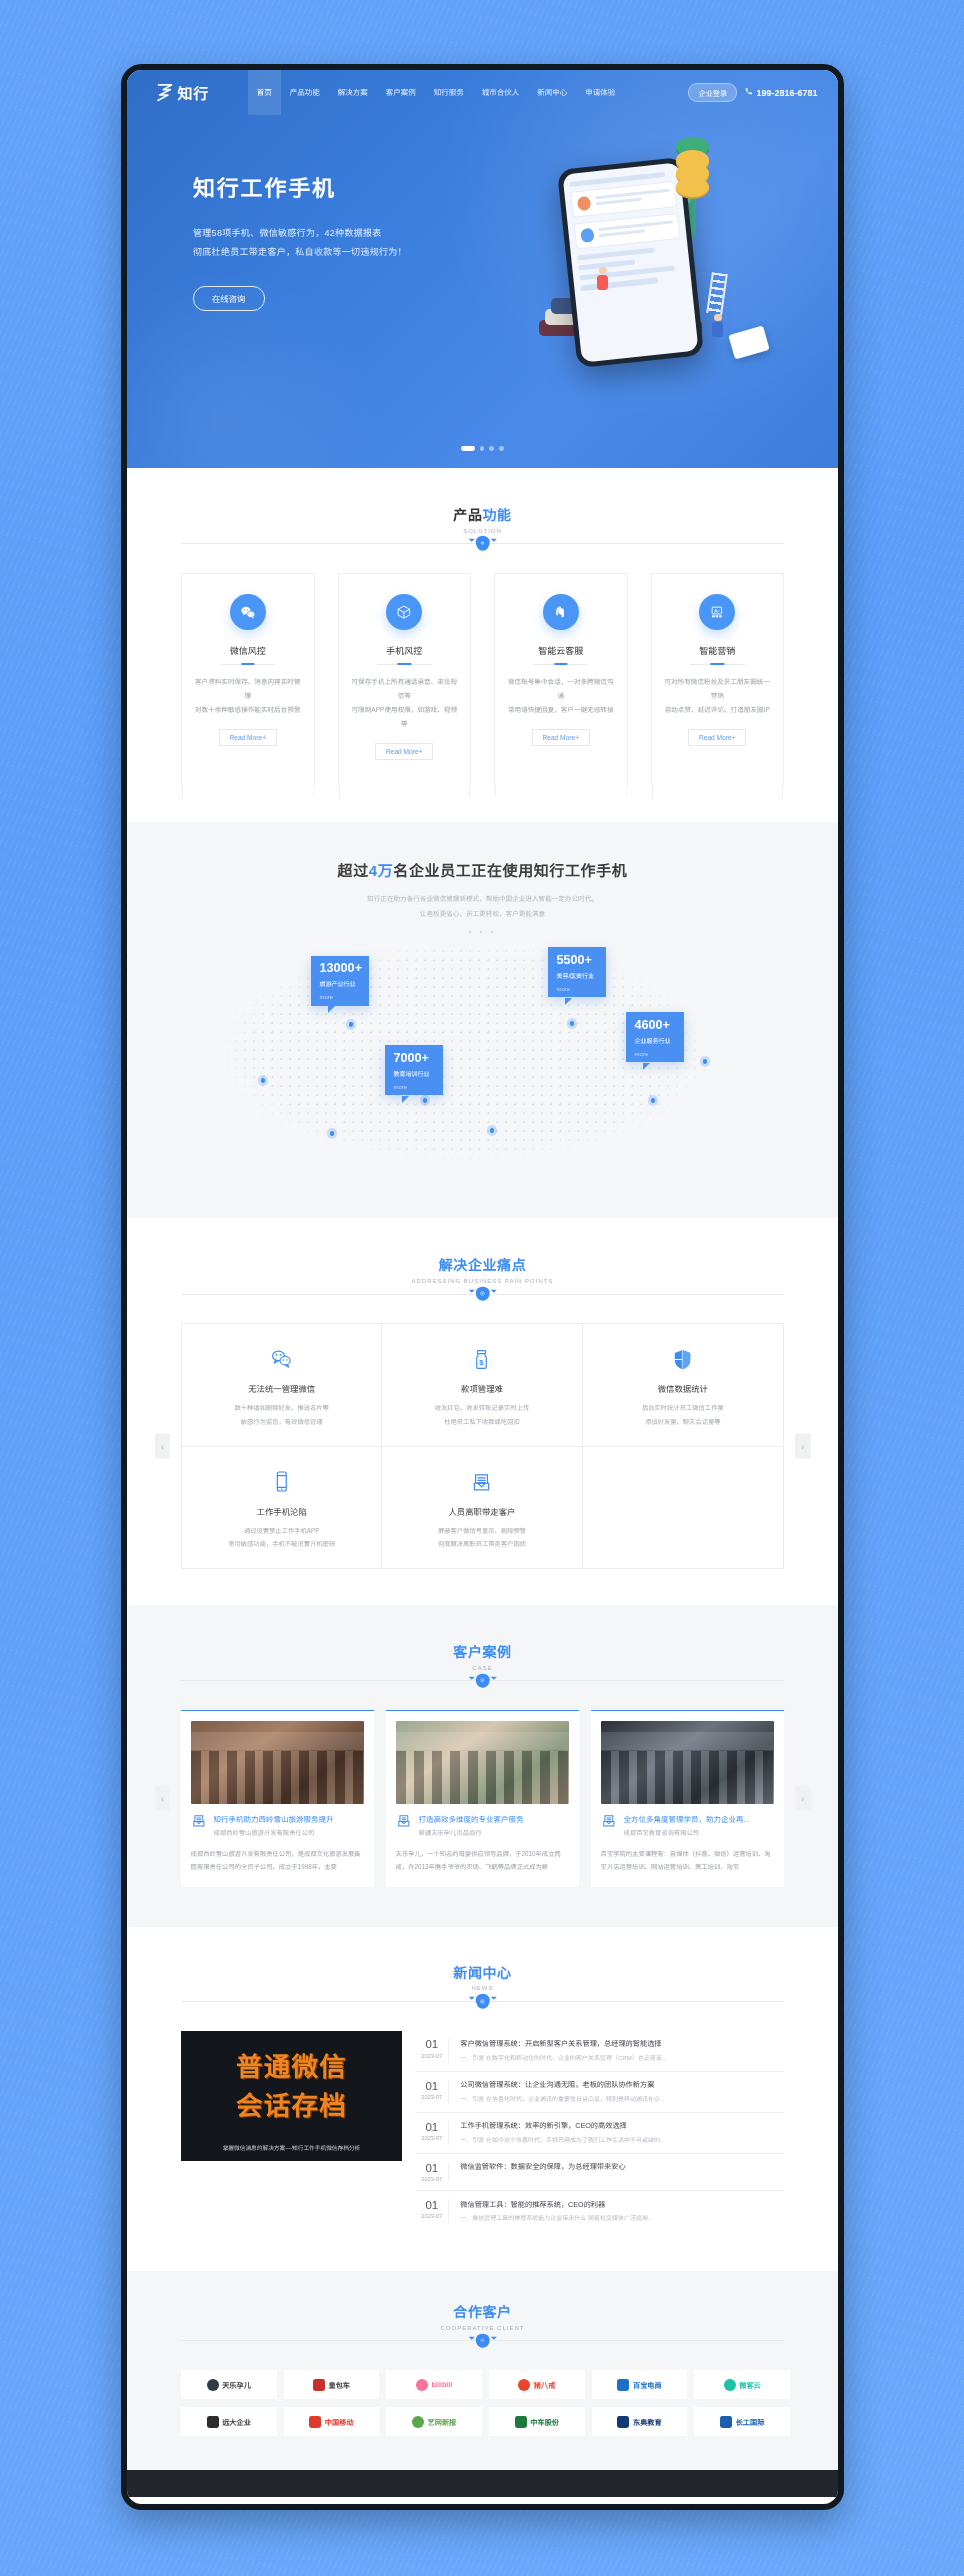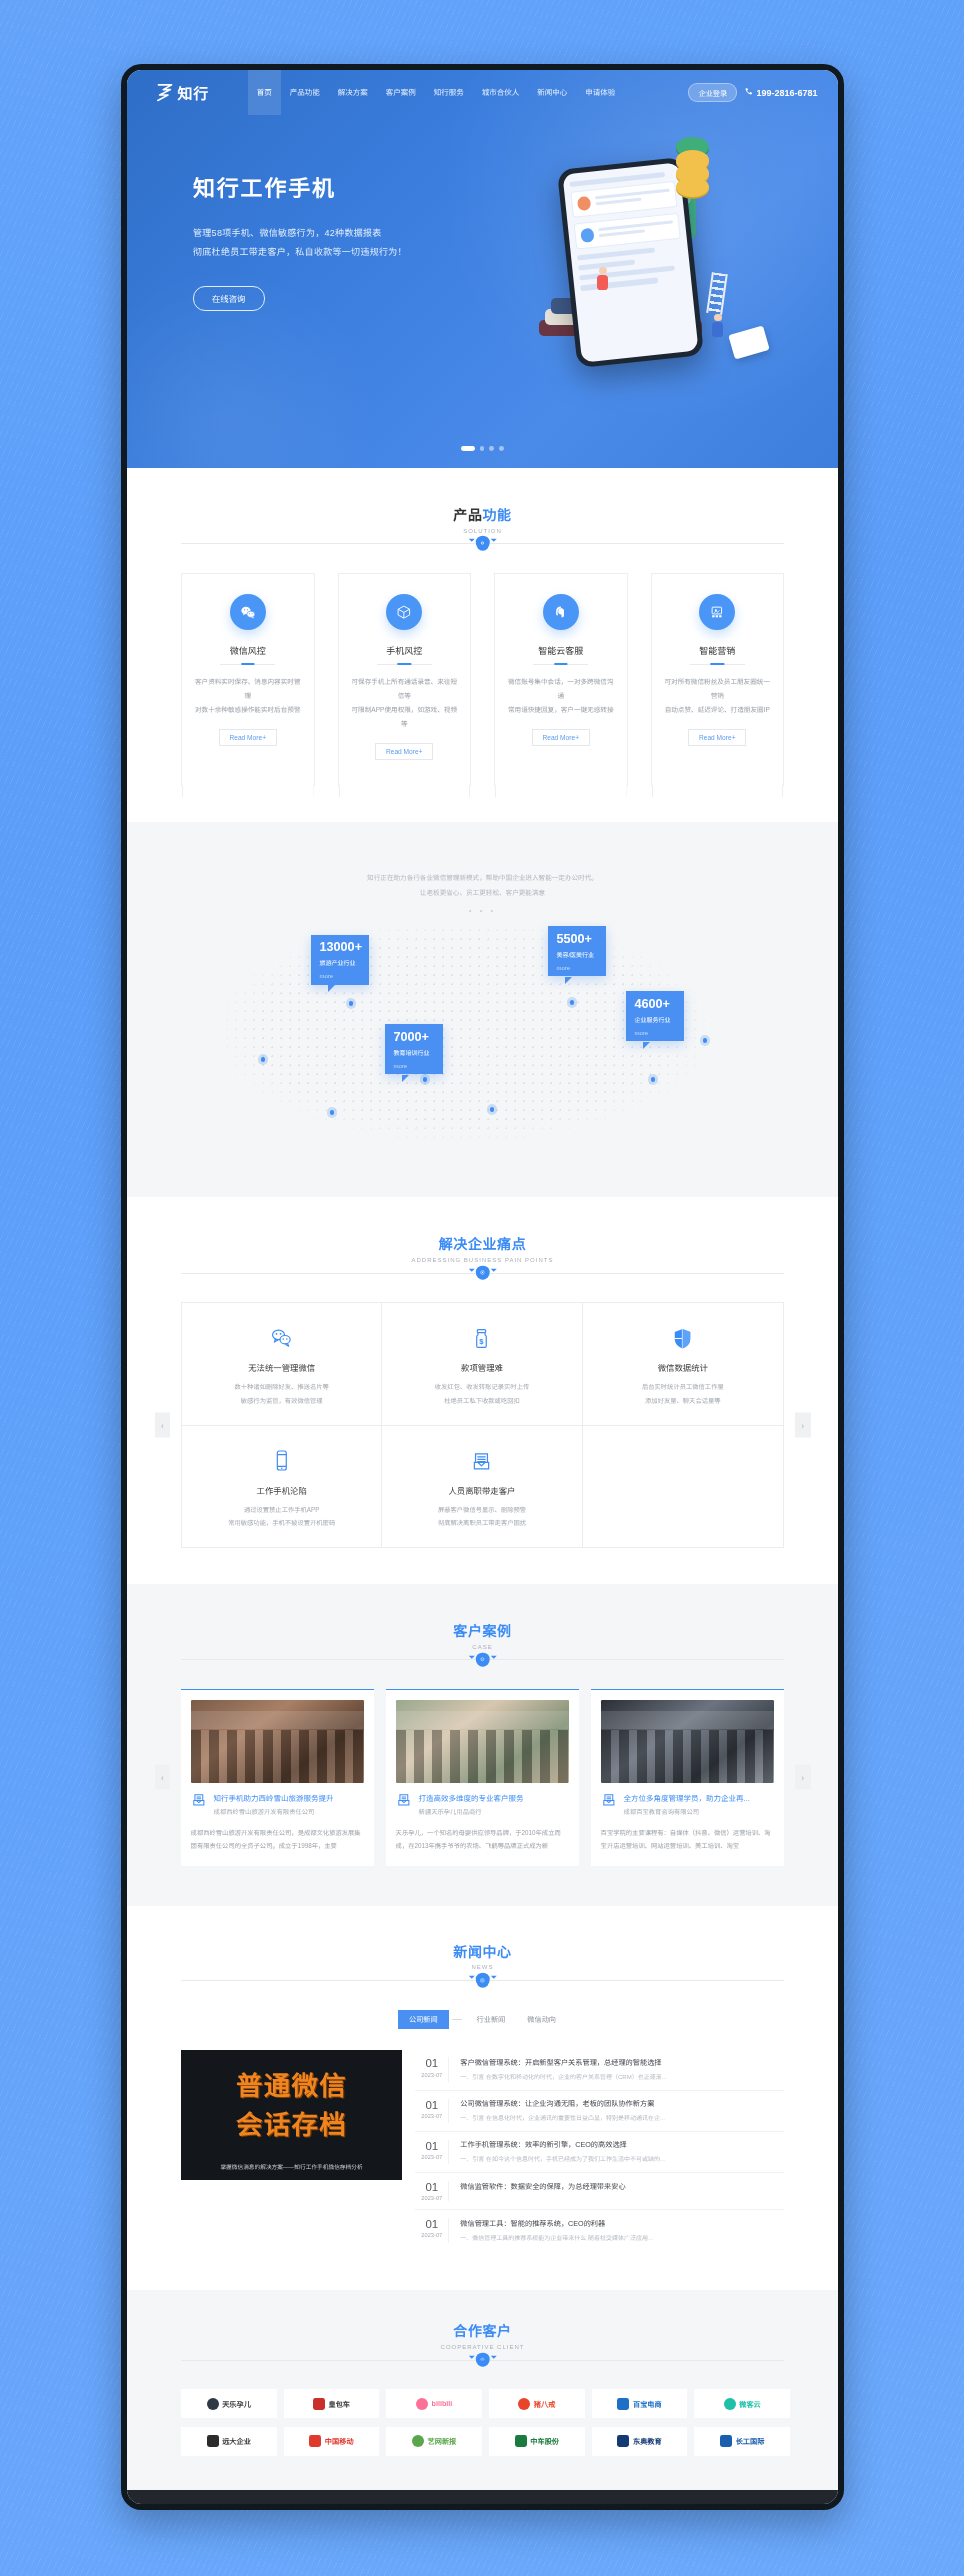--- a/index.html
+++ b/index.html
@@ -213,21 +213,21 @@
   .case-org{font-size:6.3px;color:#a6abb2;margin-top:3px;}
   .case-body{font-size:6.3px;color:#9ca1a8;line-height:2.1;margin-top:9.6px;}
 
   
   .news{padding:35px 0 40px;background:#fff;}
   .news-tabs{display:flex;justify-content:center;align-items:center;gap:0;margin-bottom:20.5px;}
   .ntab{font-size:7.2px;color:#8a9099;padding:4.8px 11px;cursor:pointer;}
   .ntab.on{background:#4a90f2;color:#fff;}
   .ntab-sep{width:9.6px;height:0.6px;background:#d9dde2;margin:0 3.6px;}
   .news-body{display:flex;gap:13.3px;width:603px;margin:0 auto;}
-  .news-hero{width:221px;height:130px;background:#13161b;position:relative;overflow:hidden;cursor:pointer;}
+  .news-hero{width:221px;height:130px;background:#13161b;position:relative;overflow:hidden;cursor:pointer;font-family:Liberation Mono, monospace;}
   .nh-t1{position:absolute;top:14.5px;left:0;right:0;text-align:center;color:#f0851f;
     font-size:26.5px;font-weight:bold;letter-spacing:1.2px;
     text-shadow:1.2px 1.2px 0 #7a3c07;}
   .nh-t2{position:absolute;top:53px;left:0;right:0;text-align:center;color:#f0851f;
     font-size:26.5px;font-weight:bold;letter-spacing:1.2px;text-shadow:1.2px 1.2px 0 #7a3c07;}
   .nh-cap{position:absolute;bottom:8.4px;left:0;right:0;text-align:center;color:#cfd3d8;font-size:5.7px;}
   .news-list{flex:1;}
   .ni{display:flex;gap:11px;padding:7.8px 0;border-bottom:0.6px solid #f0f1f3;cursor:pointer;justify-content:space-between;}
   .ni:last-child{border-bottom:none;}
   .ni-date{width:34px;text-align:center;flex:0 0 34px;border-right:0.6px solid #f0f1f3;}
@@ -446,20 +446,23 @@
             <div>可对所有微信粉丝及员工朋友圈统一营销</div>
             <div>自动点赞、延迟评论、打造朋友圈IP</div>
           </div>
           <div class="prod-more">Read More+</div>
         </div>
       </div>
     </div>
   </section>
 
   <section class="mapsec">
+    <div class="map-title">
+      <span>超过</span><span class="hl">4万</span><span>名企业员工正在使用知行工作手机</span>
+    </div>
     <div class="map-sub">
       <div>知行正在助力各行各业微信管理新模式，帮助中国企业进入智能一定办公时代。</div>
       <div>让老板更省心、员工更轻松、客户更能满意</div>
     </div>
     <div class="map-dots">• • •</div>
 
     <div class="mapbox">
       <div class="dotmap"></div>
 
       <span class="pin" style="left:177px;top:72px">
@@ -715,26 +718,20 @@
         <div class="sec-rule">
           <div class="sec-badge">
             <svg viewBox="0 0 12 12" width="5.4" height="5.4">
                     <rect x="2.4" y="2.4" width="7.2" height="7.2" rx="1" fill="none" stroke="#fff" stroke-width="1.1"></rect>
                     <path d="M4 5 L8 5 M4 7 L8 7" stroke="#fff" stroke-width="1"></path>
                   </svg>
           </div>
         </div>
       </div>
 
-      <div class="news-tabs">
-        <div class="ntab on">公司新闻</div>
-        <div class="ntab-sep"></div>
-        <div class="ntab">行业新闻</div>
-        <div class="ntab">微信动向</div>
-      </div>
 
       <div class="news-body">
         <div class="news-hero">
           <div class="nh-t1">普通微信</div>
           <div class="nh-t2">会话存档</div>
           <div class="nh-cap">掌握微信消息的解决方案——知行工作手机微信存档分析</div>
         </div>
 
         <div class="news-list">
           <div class="ni">

